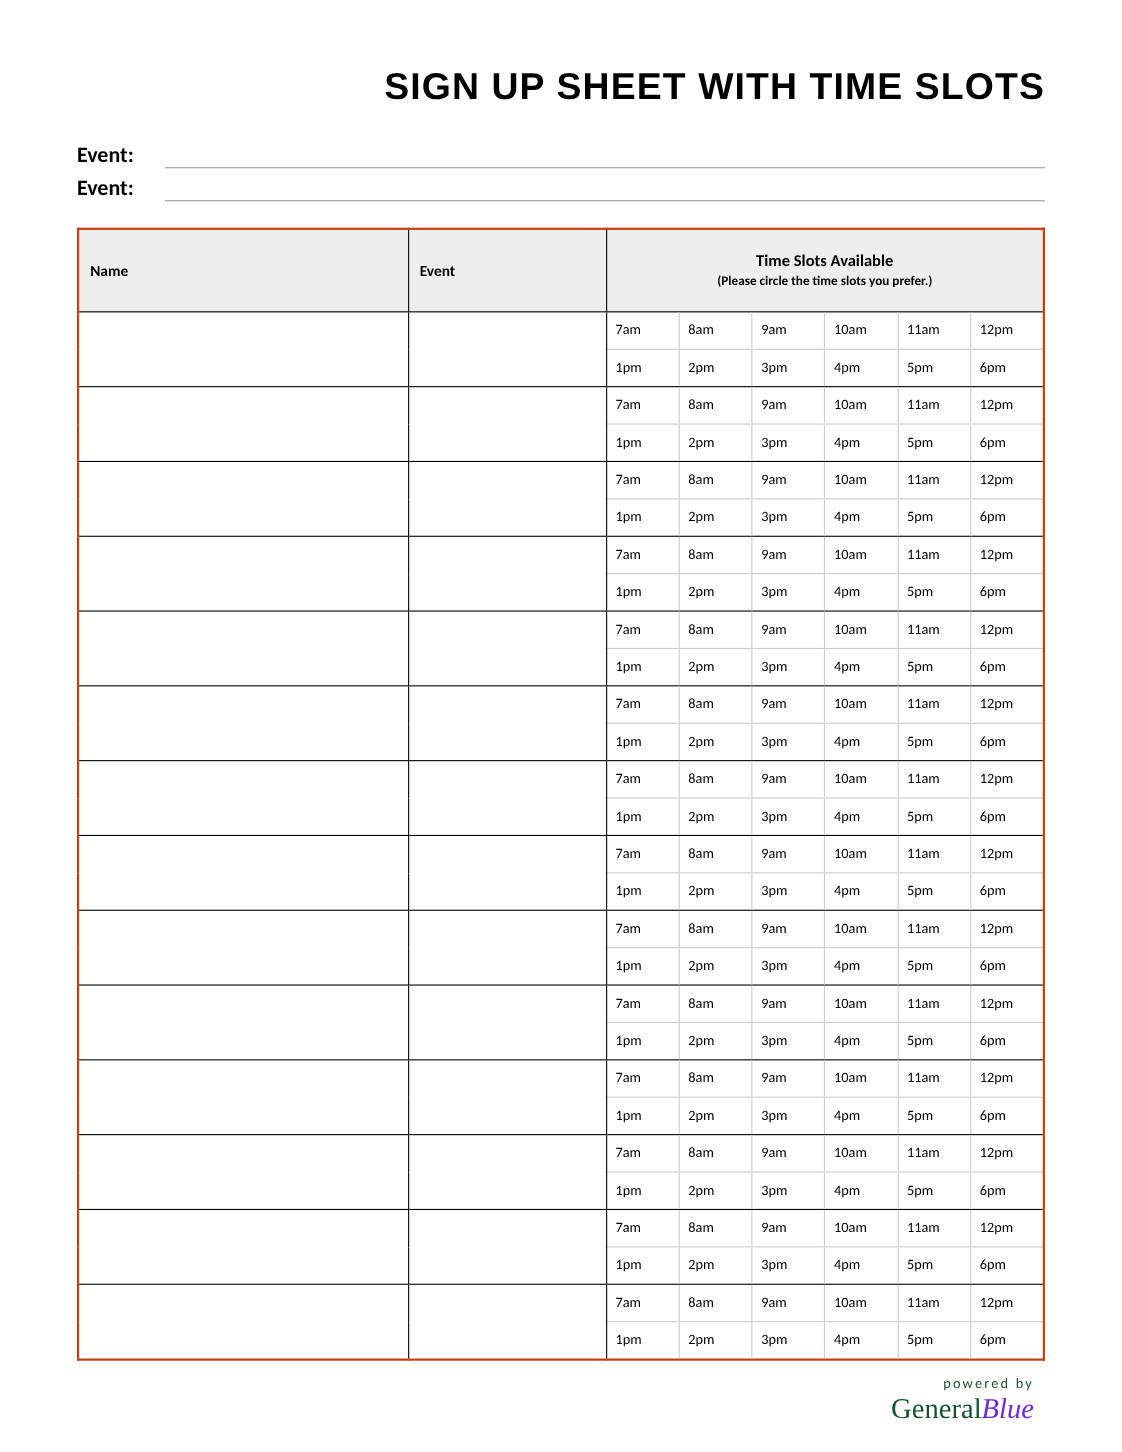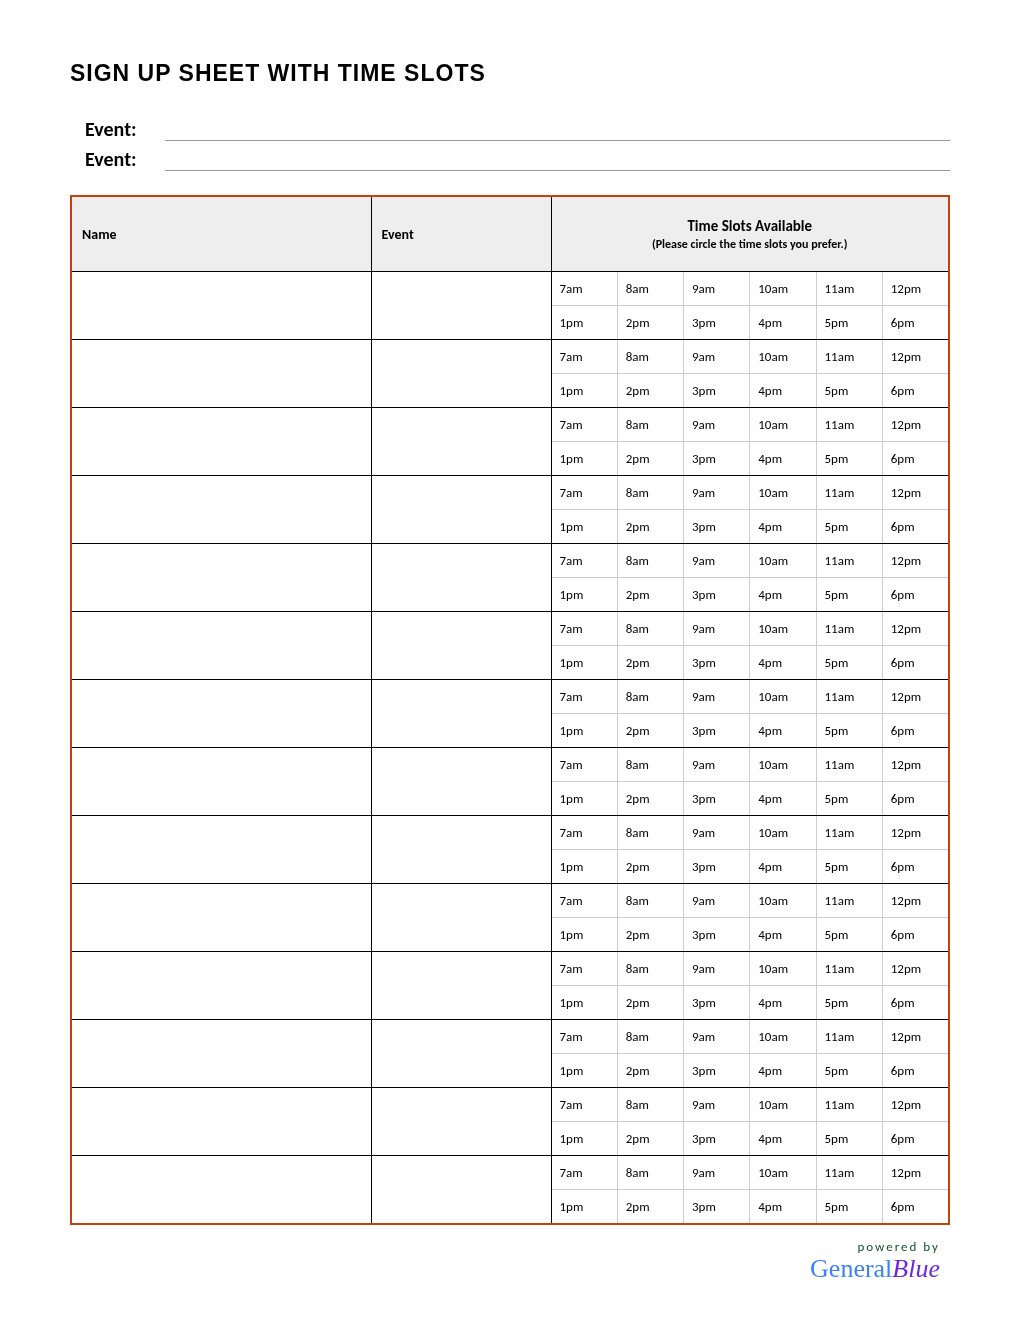--- a/index.html
+++ b/index.html
@@ -5,32 +5,31 @@
   * { box-sizing: border-box; margin: 0; padding: 0; }
   body {
     font-family: Calibri, Arial, sans-serif;
     background: #fff;
     width: 1020px;
     height: 1320px;
     padding: 60px 70px 40px 70px;
     color: #000;
   }
   .page-title {
-    text-align: left;
-    font-size: 23px;
+    text-align: right;
+    font-size: 34px;
     font-weight: 900;
     letter-spacing: 1px;
     font-family: Arial Black, Arial, sans-serif;
     margin-bottom: 30px;
   }
   .meta-row {
     display: flex;
     align-items: flex-end;
     margin-bottom: 6px;
-    margin-left: 15px;
   }
   .meta-label {
     font-weight: bold;
     font-size: 20px;
     width: 80px;
   }
   .meta-line {
     flex: 1;
     border-bottom: 1px solid #999;
     height: 24px;
@@ -94,21 +93,21 @@
   }
   .footer .pow {
     font-size: 13px;
     color: #14532d;
     letter-spacing: 2px;
   }
   .footer .brand {
     font-size: 26px;
     font-family: Georgia, serif;
   }
-  .footer .brand .g { color: #3b82f6; }
+  .footer .brand .g { color: #14532d; }
   .footer .brand .b { color: #6d28d9; font-style: italic; }
 </style>
 </head>
 <body>
 
 <h1 class="page-title">SIGN UP SHEET WITH TIME SLOTS</h1>
 
 <div class="meta-row">
   <div class="meta-label">Event:</div>
   <div class="meta-line"></div>

